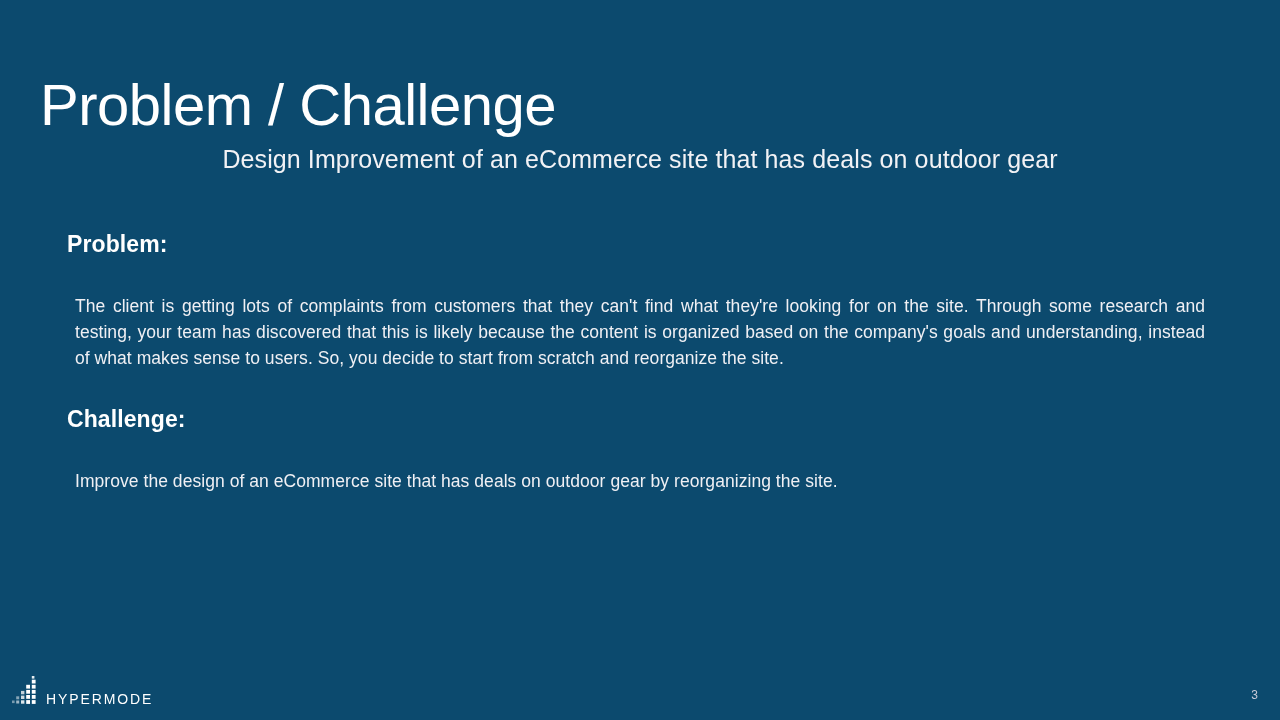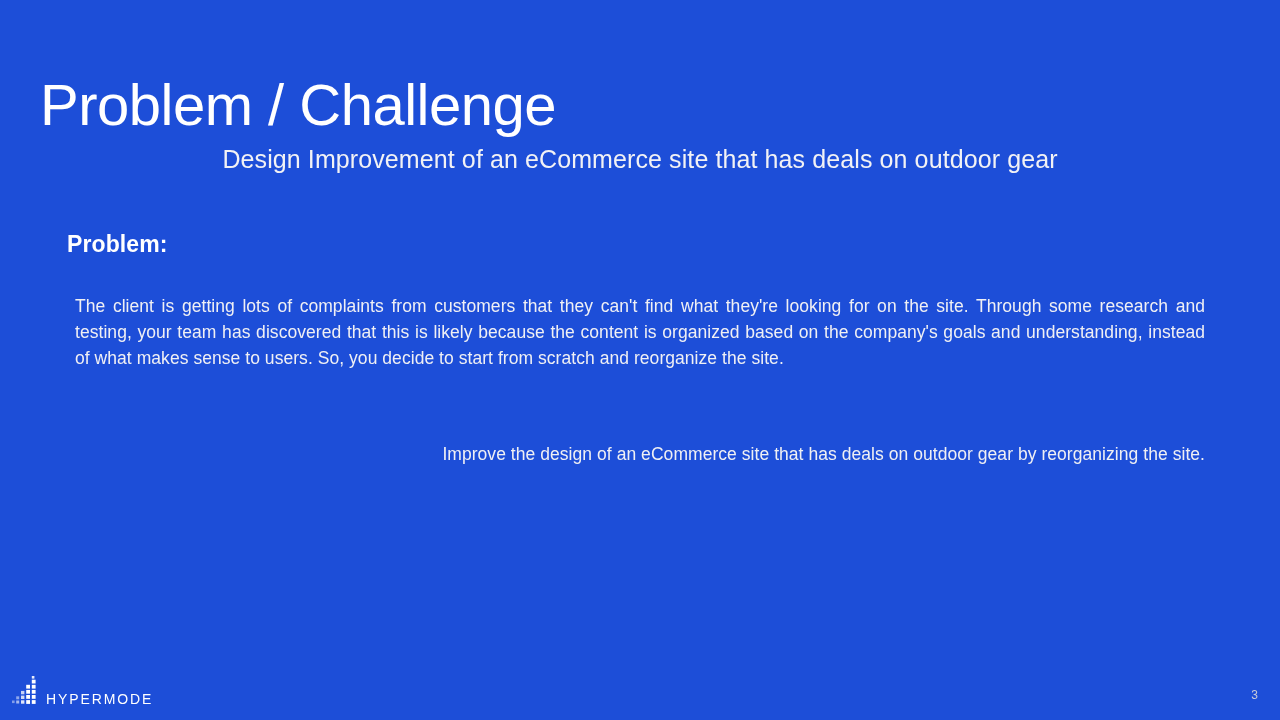--- a/index.html
+++ b/index.html
@@ -13,21 +13,21 @@
     font-family: "Liberation Sans", sans-serif;
     overflow: hidden;
     position: relative;
     -webkit-font-smoothing: antialiased;
   }
 
   .slide {
     position: relative;
     width: 1280px;
     height: 720px;
-    background: #1d4ed8;
+    background: #0c4a6e;
   }
 
   
   .slide-title {
     position: absolute;
     left: 40px;
     top: 36px;
     font-size: 58px;
     font-weight: 300;
     letter-spacing: -0.5px;
@@ -74,21 +74,21 @@
     text-justify: inter-word;
     margin: 8px;
     letter-spacing: 0.05px;
   }
 
   .gap-after-heading { height: 27px; }
   .gap-between-sections { height: 26px; }
   .gap-challenge { height: 27px; }
 
   .challenge-paragraph {
-    text-align: right;
+    text-align: left;
   }
 
   
   .footer-logo {
     position: absolute;
     left: 12px;
     bottom: 12px;
     display: flex;
     align-items: flex-end;
     gap: 8px;
@@ -130,20 +130,21 @@
   <div class="body-block">
 
     <p class="body-heading">Problem:</p>
 
     <div class="gap-after-heading"></div>
 
     <p class="body-paragraph">The client is getting lots of complaints from customers that they can't find what they're looking for on the site. Through some research and testing, your team has discovered that this is likely because the content is organized based on the company's goals and understanding, instead of what makes sense to users. So, you decide to start from scratch and reorganize the site.</p>
 
     <div class="gap-between-sections"></div>
 
+    <p class="body-heading">Challenge:</p>
 
     <div class="gap-challenge"></div>
 
     <p class="body-paragraph challenge-paragraph">Improve the design of an eCommerce site that has deals on outdoor gear by reorganizing the site.</p>
 
   </div>
 
   <div class="footer-logo">
     <span class="logo-mark">
       <svg width="26" height="28" viewBox="0 0 26 28" xmlns="http://www.w3.org/2000/svg">

